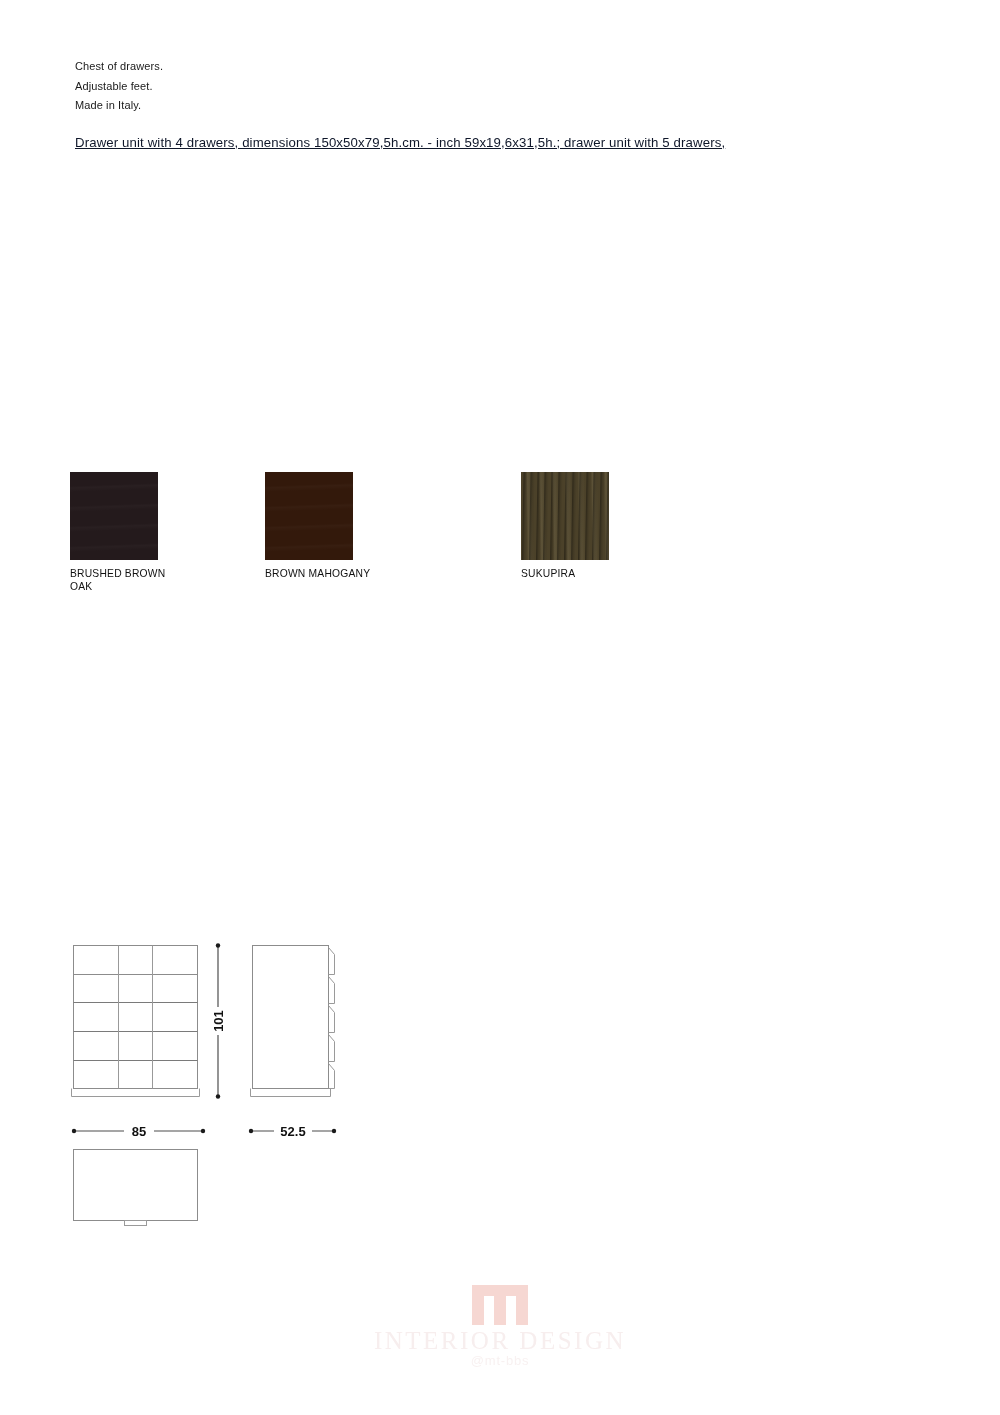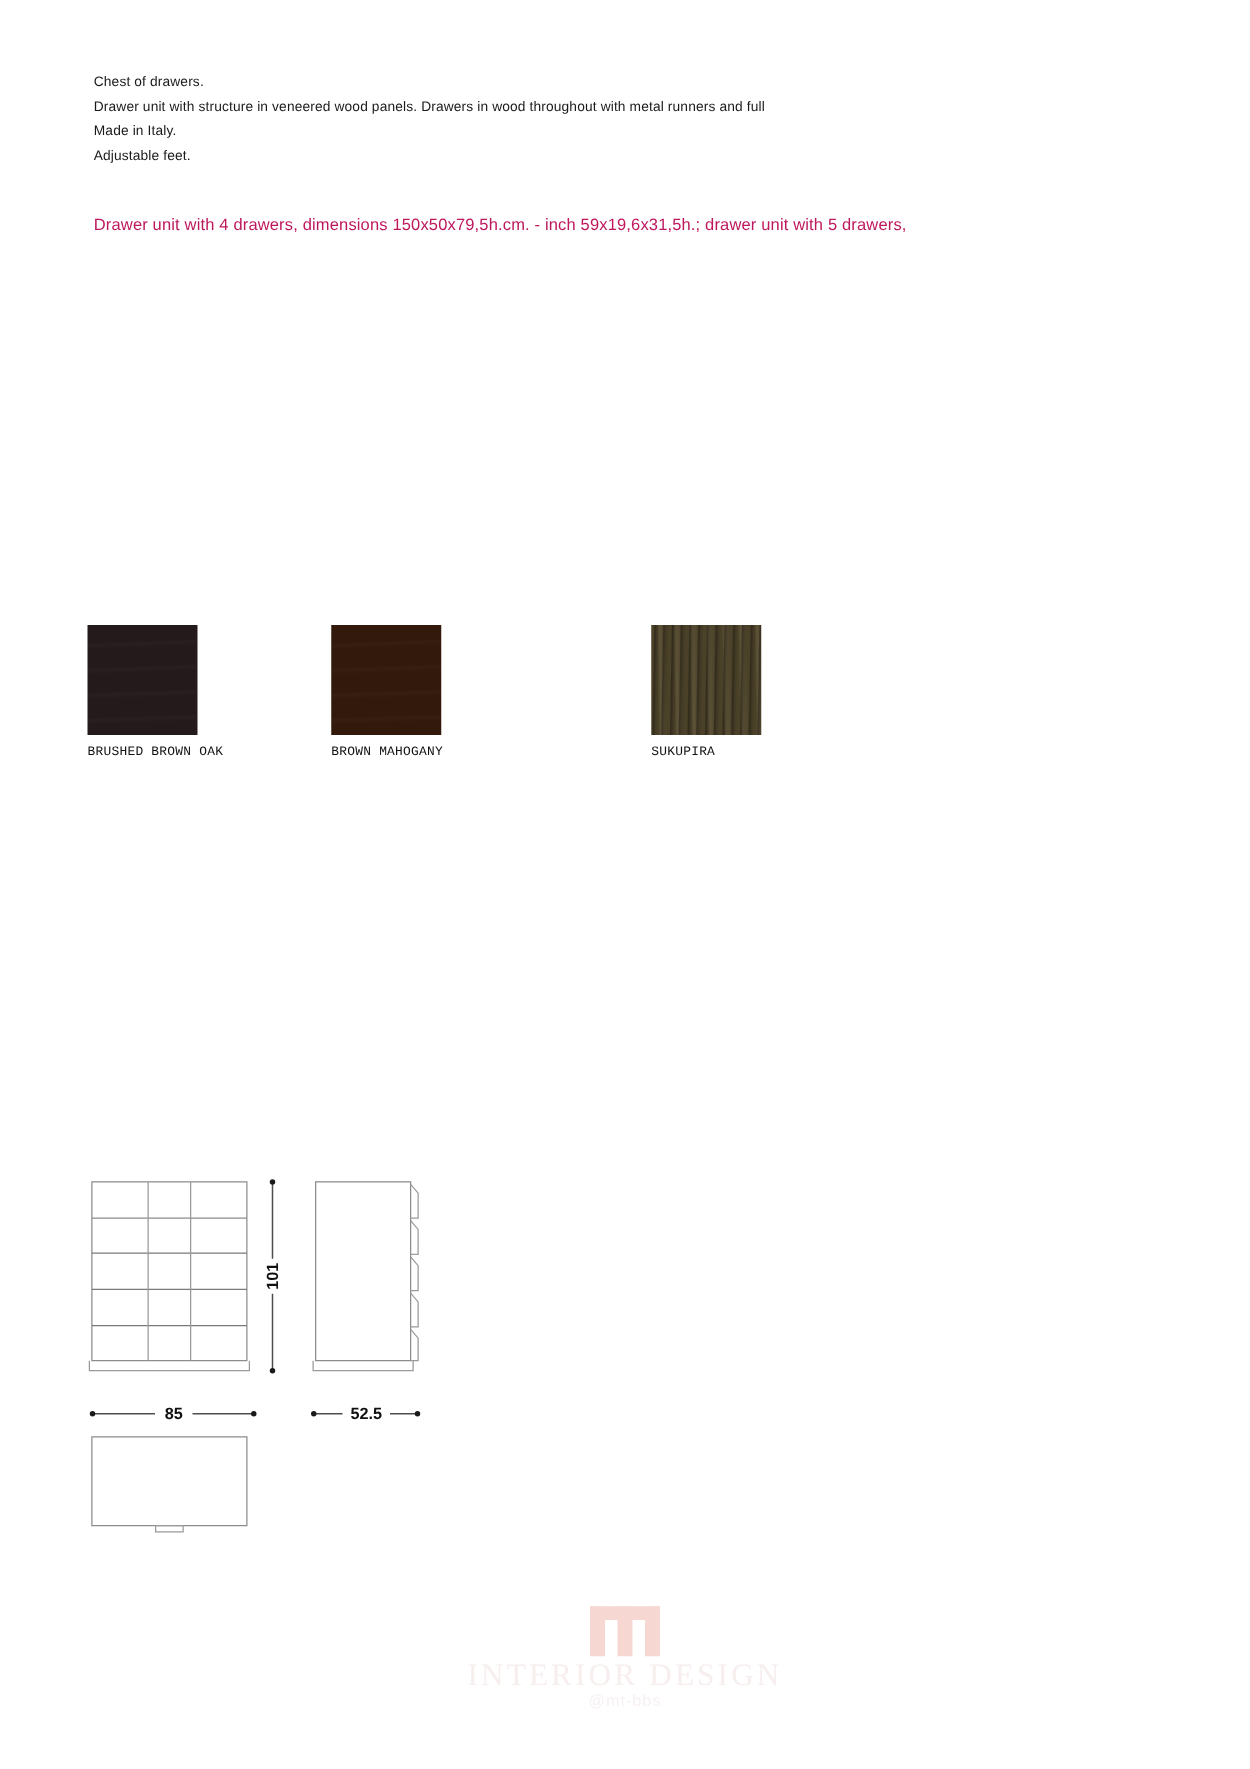--- a/index.html
+++ b/index.html
@@ -26,33 +26,33 @@
   }
   .desc-line {
     font-size: 11px;
     line-height: 19.5px;
     color: #1a1a1a;
     letter-spacing: 0.01em;
   }
   .desc-para {
     font-size: 13.2px;
     line-height: 19.5px;
-    color: #be185d;
-    margin-top: 35px;
+    color: #0f172a;
+    margin-top: 17px;
     letter-spacing: 0.01em;
+    text-decoration: underline;
   }
 
   
   .swatch-row {
     position: absolute;
     left: 70px;
-    top: 500px;
+    top: 472px;
     width: 620px;
     height: 135px;
-    font-family: Liberation Mono, monospace;
   }
   .swatch-cell {
     position: absolute;
     top: 0;
     width: 152px;
   }
   .swatch-chip {
     width: 88px;
     height: 88px;
     position: relative;
@@ -156,23 +156,22 @@
     color: #f8f1f1;
     line-height: 16px;
     margin-top: -2px;
   }
 </style>
 </head>
 <body>
 
 <div class="desc-block">
   <div class="desc-line">Chest of drawers.</div>
-  <div class="desc-line">Drawer unit with structure in veneered wood panels. Drawers in wood throughout with metal runners and full</div>
+  <div class="desc-line">Adjustable feet.</div>
   <div class="desc-line">Made in Italy.</div>
-  <div class="desc-line">Adjustable feet.</div>
 
   <div class="desc-para">
     <div>Drawer unit with 4 drawers, dimensions 150x50x79,5h.cm. - inch 59x19,6x31,5h.; drawer unit with 5 drawers,</div>
   </div>
 </div>
 
 <div class="swatch-row">
 
   <div class="swatch-cell" id="cell-0" style="left: 0px;">
     <div class="swatch-chip" id="chip-0" style="background: rgb(36, 26, 28);">

